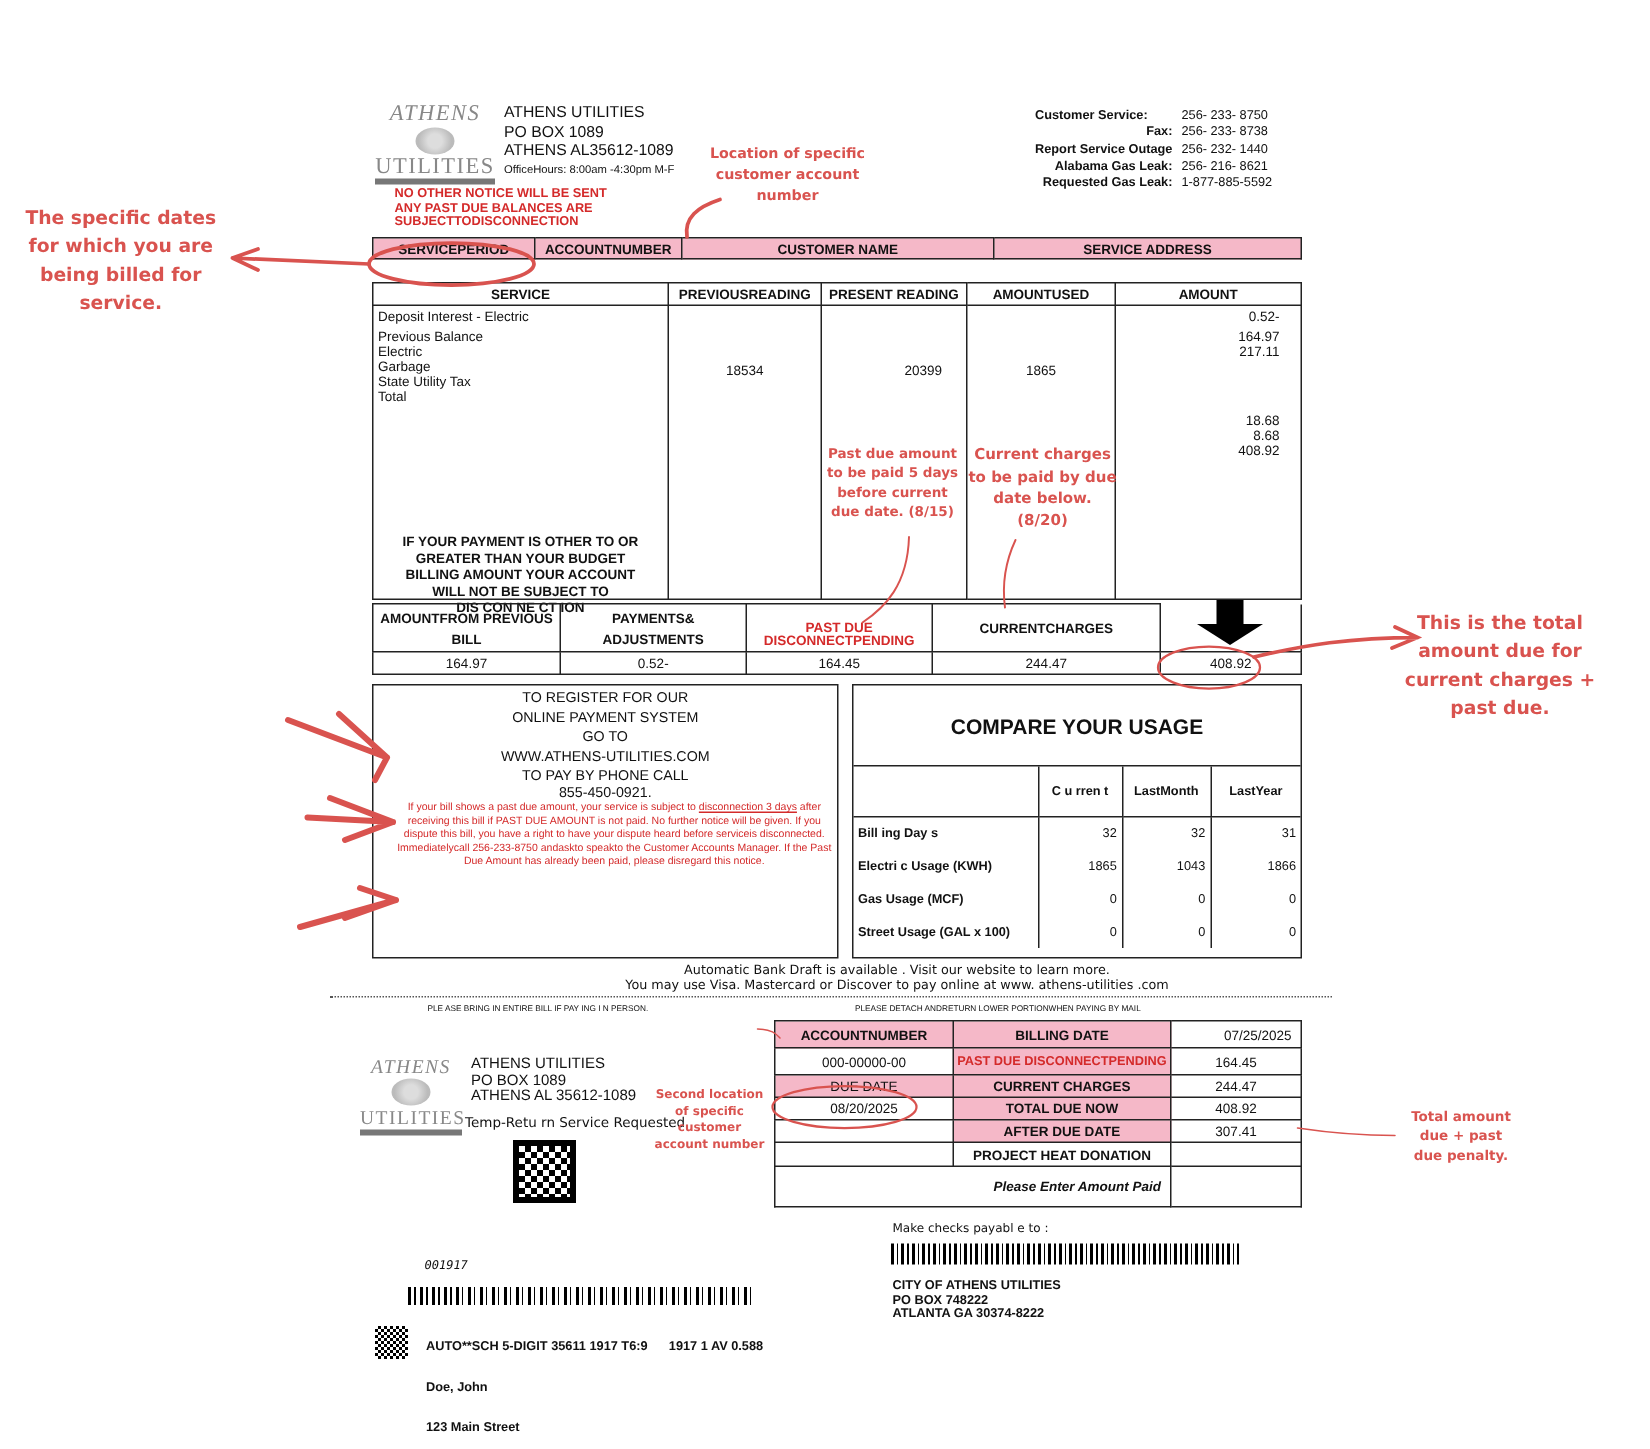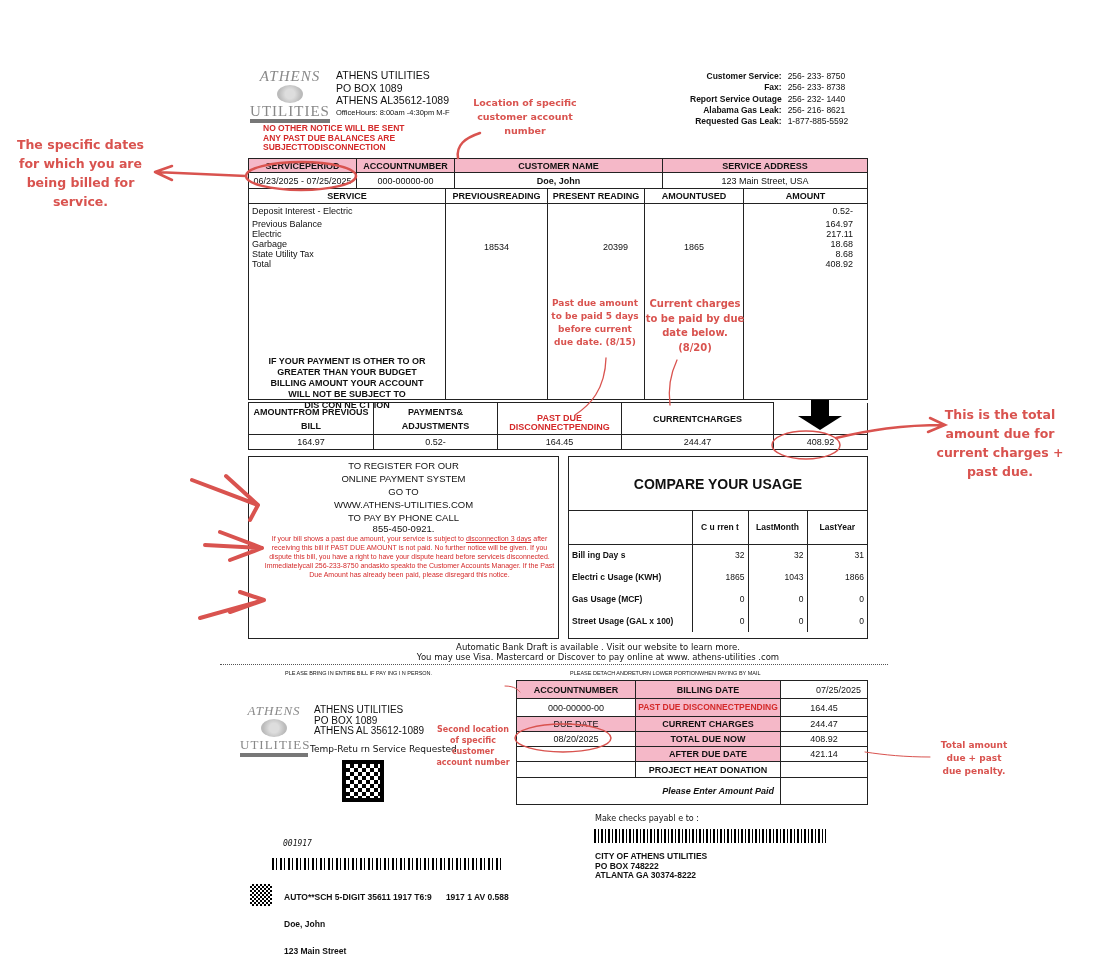--- a/index.html
+++ b/index.html
@@ -33,21 +33,21 @@
 <div class="abs red" style="left:251px;top:124px;font-size:8.5px;font-weight:bold;line-height:9.5px;">
   <div>NO OTHER NOTICE WILL BE SENT</div>
   <div>ANY PAST DUE BALANCES ARE</div>
   <div>SUBJECTTODISCONNECTION</div>
 </div>
 
 <div class="abs" style="left:690px;top:71px;font-size:8.5px;line-height:11.3px;">
   <table style="border:none;">
     <tbody>
         <tr>
-          <td style="border:none;text-align:right;font-weight:bold;padding-right:6px;">Customer Service:</td>
+          <td style="border:none;font-weight:bold;padding-right:6px;">Customer Service:</td>
           <td style="border:none;">256- 233- 8750</td>
         </tr>
     <tr>
           <td style="border:none;text-align:right;font-weight:bold;padding-right:6px;">Fax:</td>
           <td style="border:none;">256- 233- 8738</td>
         </tr>
     <tr>
           <td style="border:none;text-align:right;font-weight:bold;padding-right:6px;">Report Service Outage</td>
           <td style="border:none;">256- 232- 1440</td>
         </tr>
@@ -63,26 +63,20 @@
     </table>
 </div>
 
 <table class="abs" style="left:248px;top:158px;width:620px;font-size:9px;">
   <tbody>
       <tr class="pink" style="height:14px;font-weight:bold;text-align:center;">
     <td style="width:108px;">SERVICEPERIOD</td>
     <td style="width:98px;">ACCOUNTNUMBER</td>
     <td style="width:208px;">CUSTOMER NAME</td>
     <td>SERVICE ADDRESS</td>
-  </tr>
-  <tr style="height:16px;text-align:center;">
-    <td>06/23/2025 - 07/25/2025</td>
-    <td>000-00000-00</td>
-    <td style="font-weight:bold;">Doe, John</td>
-    <td>123 Main Street, USA</td>
   </tr>
 </tbody>
   </table>
 
 <table class="abs" style="left:248px;top:188px;width:620px;font-size:9px;">
   <tbody>
       <tr style="height:15px;font-weight:bold;text-align:center;">
     <td style="width:197px;">SERVICE</td>
     <td style="width:102px;">PREVIOUSREADING</td>
     <td style="width:97px;">PRESENT READING</td>
@@ -105,21 +99,21 @@
         <div>DIS CON NE CT ION</div>
       </div>
     </td>
     <td style="text-align:center;padding-top:38px;">18534</td>
     <td style="text-align:right;padding:38px 16px 0 0;">20399</td>
     <td style="text-align:center;padding-top:38px;">1865</td>
     <td style="text-align:right;padding:2px 14px 0 0;">
       <div style="line-height:10px;">0.52-</div>
       <div style="line-height:10px;margin-top:3px;">164.97</div>
       <div style="line-height:10px;">217.11</div>
-      <div style="line-height:10px;">18.68</div>
+      <div style="line-height:10px;margin-top:36px;">18.68</div>
       <div style="line-height:10px;">8.68</div>
       <div style="line-height:10px;">408.92</div>
     </td>
   </tr>
 </tbody>
   </table>
 
 <table class="abs" style="left:248px;top:402px;width:620px;font-size:9px;text-align:center;">
   <tbody>
       <tr style="height:32px;font-weight:bold;">
@@ -229,21 +223,21 @@
     <td>244.47</td>
   </tr>
   <tr style="height:15px;">
     <td>08/20/2025</td>
     <td class="pink" style="font-weight:bold;">TOTAL DUE NOW</td>
     <td>408.92</td>
   </tr>
   <tr style="height:15px;">
     <td></td>
     <td class="pink" style="font-weight:bold;">AFTER DUE DATE</td>
-    <td>421.14</td>
+    <td>307.41</td>
   </tr>
   <tr style="height:16px;">
     <td></td>
     <td style="font-weight:bold;">PROJECT HEAT DONATION</td>
     <td></td>
   </tr>
   <tr style="height:27px;font-style:italic;">
     <td colspan="2" style="text-align:right;padding-right:6px;font-weight:bold;">Please Enter Amount Paid</td>
     <td></td>
   </tr>

